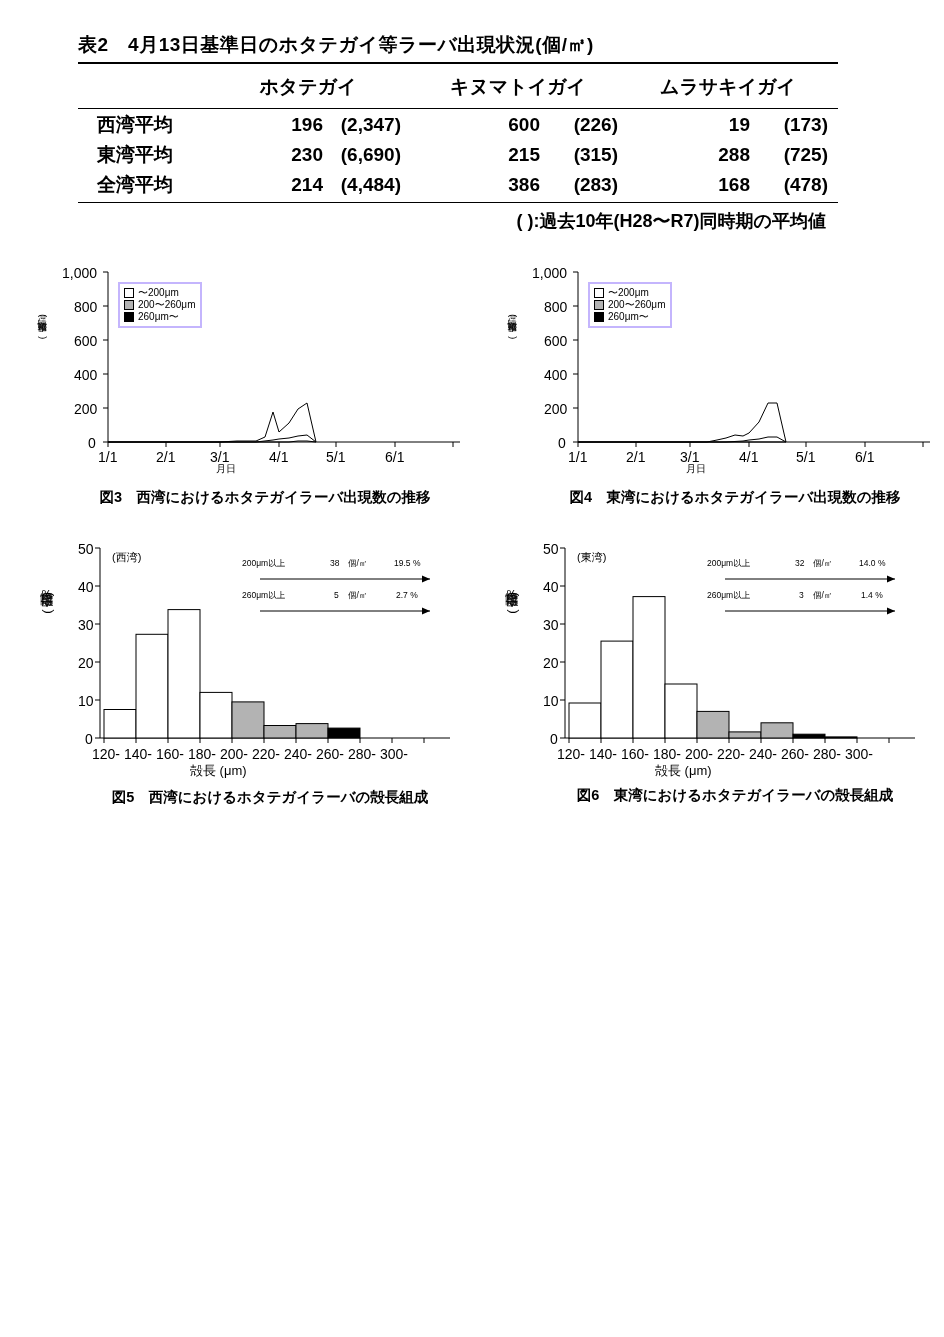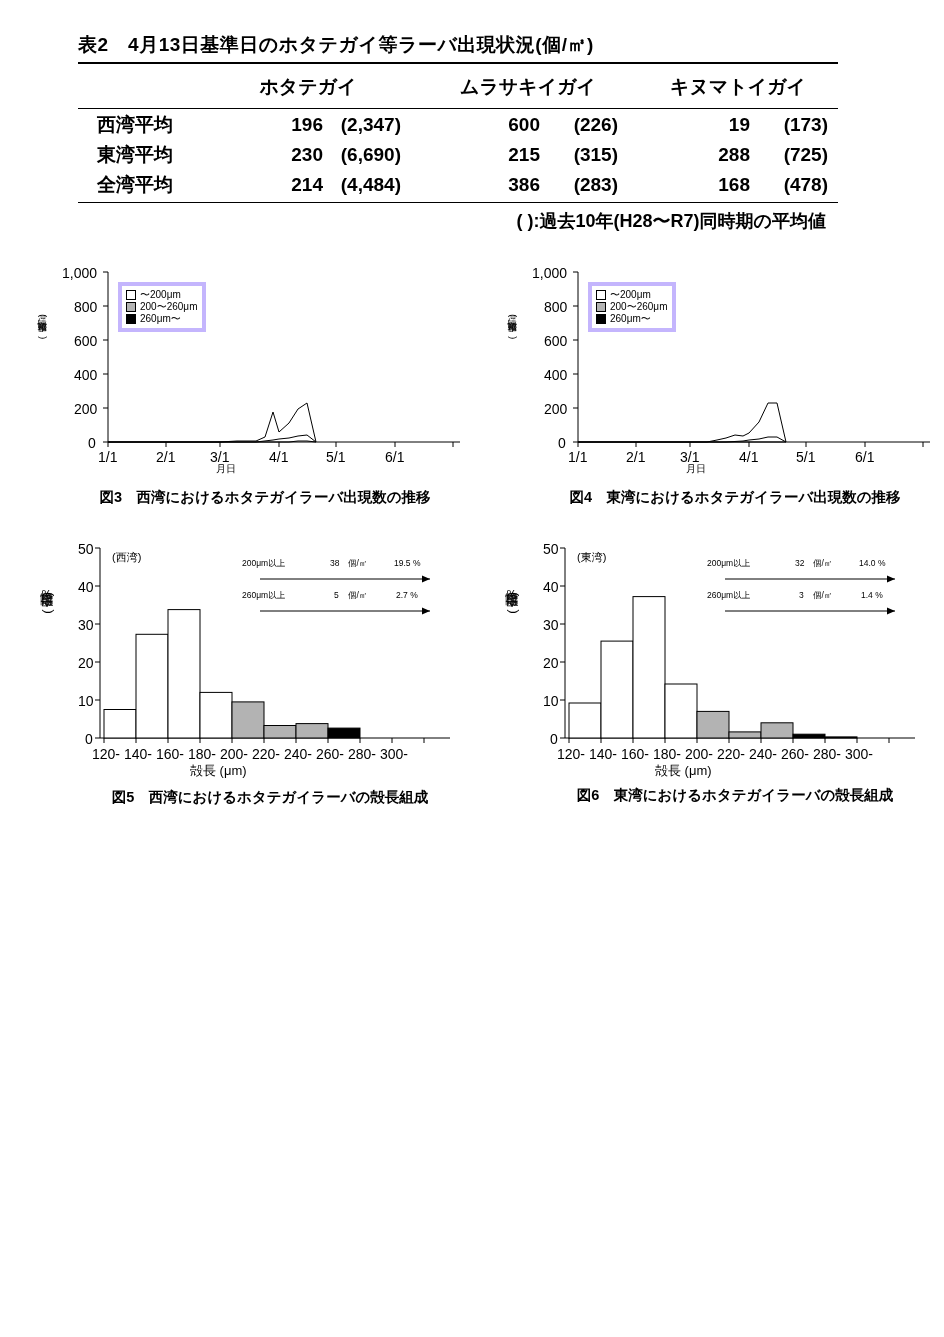--- a/index.html
+++ b/index.html
@@ -109,21 +109,21 @@
     font-size: 10px;
     white-space: nowrap;
   }
   .tick-label {
     position: absolute;
     font-size: 14px;
     white-space: nowrap;
   }
   .legend-box {
     position: absolute;
-    border: 4px solid #c4b5fd;
+    border: 2px solid #c4b5fd;
     background: #fff;
     padding: 3px 5px 3px 4px;
   }
   .legend-row {
     display: flex;
     align-items: center;
     font-size: 10px;
     line-height: 12px;
     white-space: nowrap;
   }
@@ -151,22 +151,22 @@
 </style>
 </head>
 <body>
 
 <div id="table-section">
   <div id="table-title">表2　4月13日基準日のホタテガイ等ラーバ出現状況(個/㎥)</div>
 
   <div id="table-head">
     <div class="th spacer"></div>
     <div class="th c1">ホタテガイ</div>
+    <div class="th c3">キヌマトイガイ</div>
     <div class="th c2">ムラサキイガイ</div>
-    <div class="th c3">キヌマトイガイ</div>
   </div>
 
   <div class="t-row">
     <div class="rh">西湾平均</div>
     <div class="cell c1">
       <span class="v">196</span>
       <span class="p">(2,347)</span>
     </div>
     <div class="cell c2">
       <span class="v">600</span>

